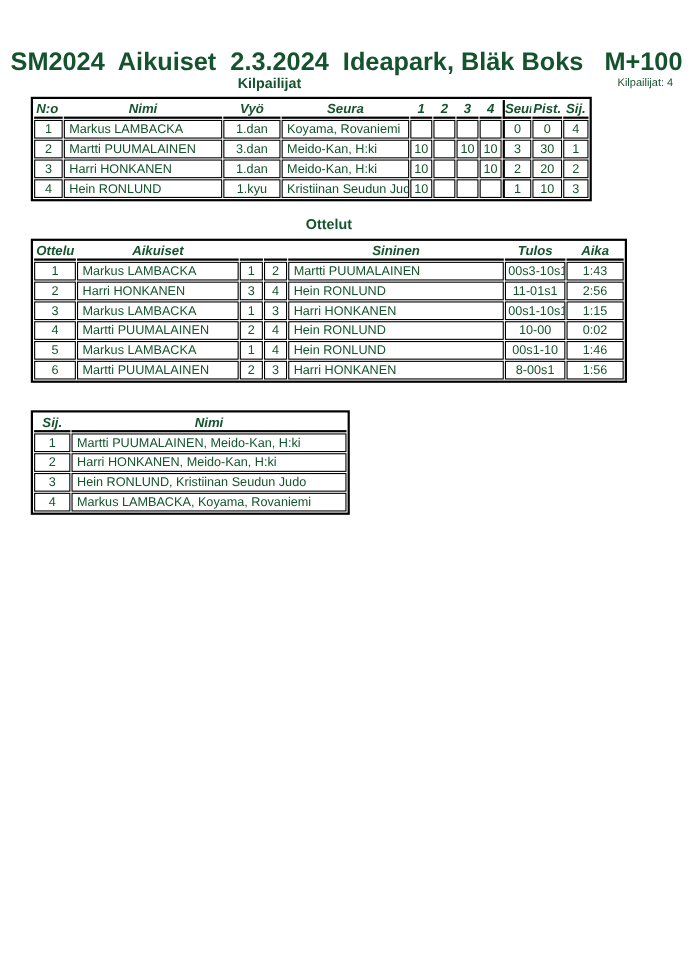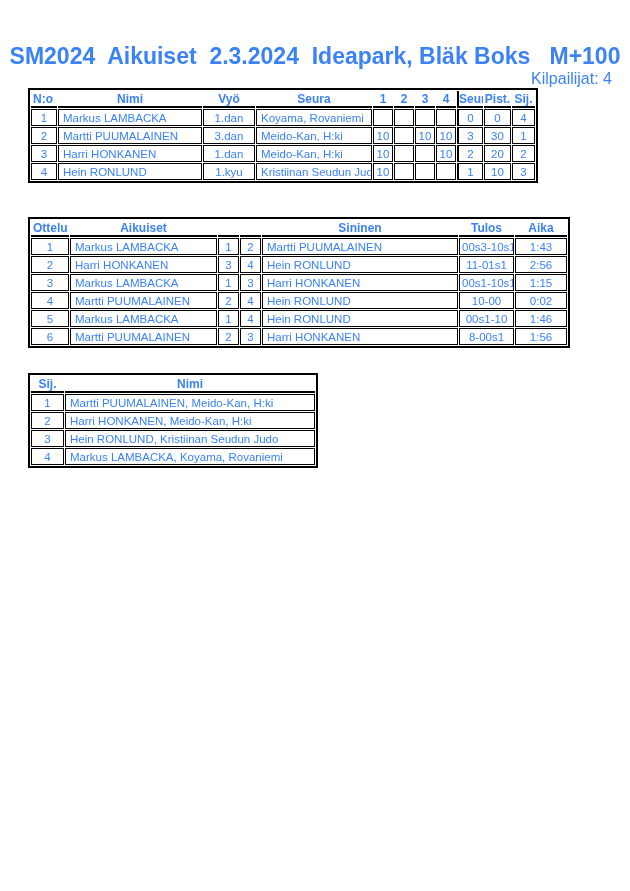--- a/index.html
+++ b/index.html
@@ -1,45 +1,46 @@
 <!DOCTYPE html>
 <html><head>
 <meta charset="utf-8">
 <style>
   html,body{margin:0;padding:0;background:#fff;}
   .page{position:relative;width:630px;height:891px;background:#ffffff;
-        font-family:"Liberation Sans",sans-serif;color:#3b82f6;overflow:hidden;}
+        font-family:"Liberation Sans",sans-serif;color:#14532d;overflow:hidden;}
   .title{position:absolute;top:43px;left:0;width:630px;text-align:center;
          font-weight:bold;font-size:23px;white-space:pre;}
   .sec-heading{position:absolute;font-size:13px;font-weight:bold;text-align:center;}
   .kilp-heading{top:68px;left:28px;width:434px;}
   .ottelut-heading{top:196px;left:28px;width:542px;}
   .tulokset-heading{top:354px;left:28px;width:290px;}
-  .kilp-count{position:absolute;top:70px;right:18px;font-size:16px;}
+  .kilp-count{position:absolute;top:70px;right:18px;font-size:10px;}
   table.tbl{position:absolute;border-collapse:separate;border-spacing:1px;
             border:2px solid #000;table-layout:fixed;background:#fff;}
   .kilp-table{top:88px;left:28px;width:510px;}
   .ottelut-table{top:217px;left:28px;width:542px;}
   .tulokset-table{top:373px;left:28px;width:290px;}
   .tbl th{border:none;border-bottom:2px solid #000;font-size:12px;font-weight:bold;
           height:17px;box-sizing:border-box;padding:0;line-height:14px;
-          text-align:center;white-space:nowrap;overflow:hidden;}
+          text-align:center;white-space:nowrap;overflow:hidden;font-style:italic;}
   .tbl td{border:1px solid #000;font-size:11.5px;height:17px;box-sizing:border-box;
           padding:0 2px;line-height:14px;text-align:center;white-space:nowrap;overflow:hidden;}
   .tbl .l{text-align:left;padding-left:4px;}
   .tbl th.l{padding-left:2px;}
   .tbl .bl{border-left:2px solid #000;}
 </style>
 </head>
 <body>
 
 <div class="page">
 
   <div class="title">SM2024  Aikuiset  2.3.2024  Ideapark, Bläk Boks   M+100</div>
 
+  <div class="sec-heading kilp-heading">Kilpailijat</div>
   <div class="kilp-count">Kilpailijat: 4</div>
 
   <table class="tbl kilp-table">
     <colgroup>
       <col style="width:26px">
         <col style="width:144px">
         <col style="width:52px">
         <col style="width:116px">
       <col style="width:20px">
         <col style="width:20px">
@@ -113,20 +114,21 @@
         <td></td>
         <td></td>
         <td></td>
         <td class="bl">1</td>
         <td>10</td>
         <td>3</td>
       </tr>
     </tbody>
   </table>
 
+  <div class="sec-heading ottelut-heading">Ottelut</div>
 
   <table class="tbl ottelut-table">
     <colgroup>
       <col style="width:38px">
         <col style="width:147px">
         <col style="width:21px">
         <col style="width:21px">
       <col style="width:196px">
         <col style="width:55px">
         <col style="width:52px">

